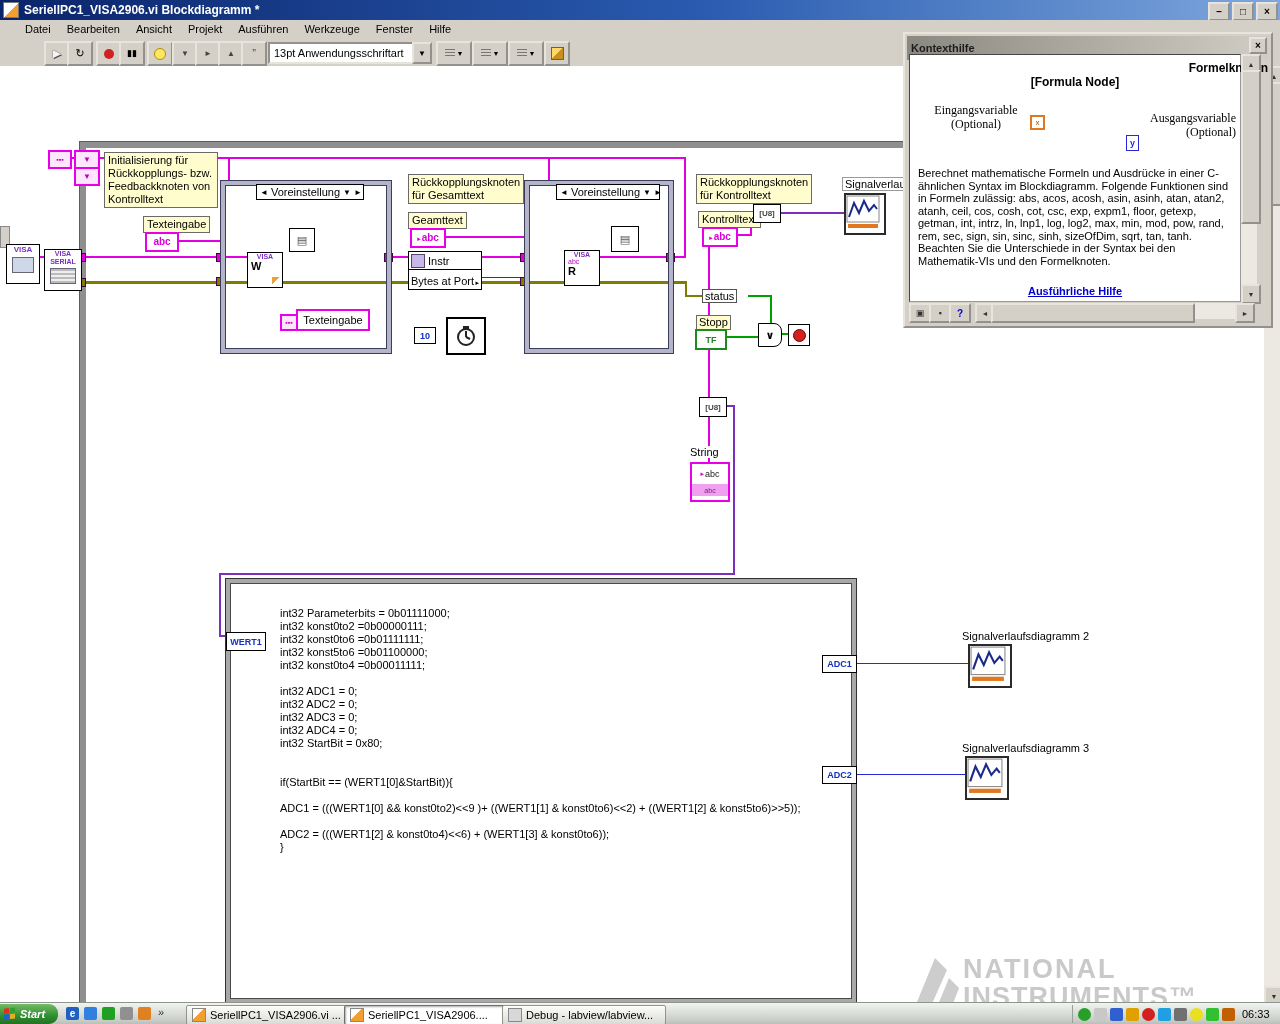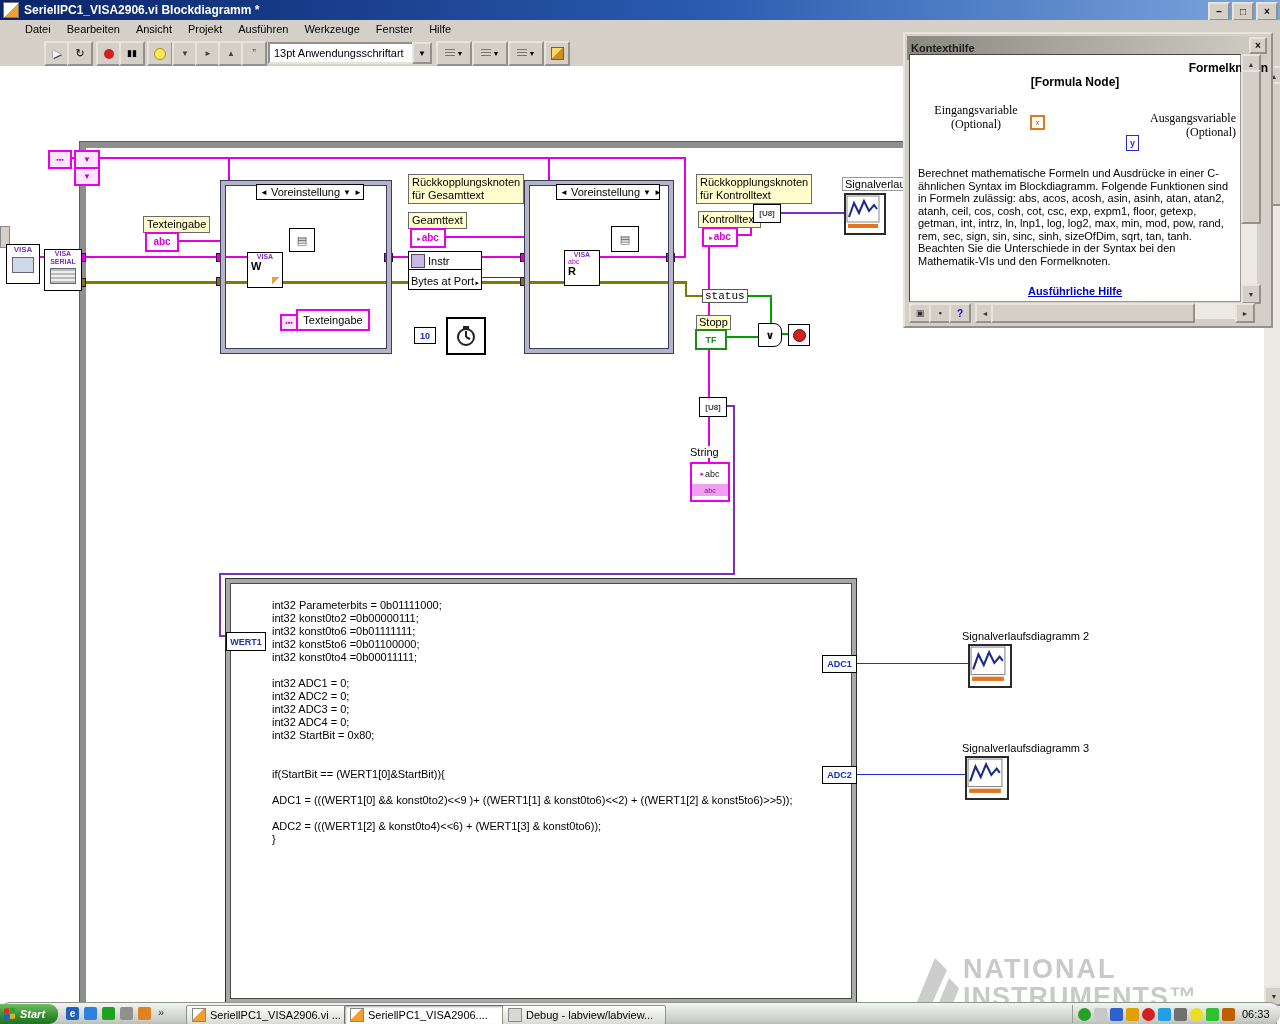--- a/index.html
+++ b/index.html
@@ -38,40 +38,40 @@
   .whileloop{position:absolute;border:6px solid #8f8f8f;border-right:none;outline:1px solid #5c5c5c;}
   .casestruct{position:absolute;border:1px solid #3c3c5c;box-shadow:inset 0 0 0 4px #b4b4c8,inset 0 0 0 5px #3c3c5c;}
   .selector{position:absolute;background:#fff;border:1px solid #000;height:14px;display:flex;align-items:center;
             gap:3px;padding:0 3px;font-size:11px;}
   .node{position:absolute;background:#fff;border:1px solid #000;}
   .term{position:absolute;background:#fff;border:1px solid #000;color:#1030c0;font-weight:bold;font-size:9px;
         display:flex;align-items:center;justify-content:center;}
   .tunnel{position:absolute;width:7px;height:7px;border:1px solid #404;}
   .formula{position:absolute;background:#fff;border:1px solid #333;
            box-shadow:inset 0 0 0 4px #a8a8a8,inset 0 0 0 5px #4a4a4a;}
-  .formula pre{margin:8px;padding:12px 6px 0 38px;font-family:"Liberation Sans","DejaVu Sans",sans-serif;
+  .formula pre{margin:16px;padding:12px 6px 0 38px;font-family:"Liberation Sans","DejaVu Sans",sans-serif;
                font-size:11px;line-height:13px;}
   .charticon{position:absolute;background:#fff;border:2px solid #2a2a2a;}
   .wm{position:absolute;color:#c9c9c9;font-weight:bold;}
   
   .sb{position:absolute;background:#ece9e2;}
   .sbtn{position:absolute;background:#d4d0c8;border:2px outset #e8e4dc;display:flex;align-items:center;
         justify-content:center;font-size:7px;color:#333;}
   .sthumb{position:absolute;background:#d4d0c8;border:2px outset #e8e4dc;}
   
   .helpwin{position:absolute;left:903px;top:32px;width:366px;height:292px;background:#d4d0c8;
            border:2px outset #e8e4dc;z-index:60;}
   .helptitle{position:absolute;left:2px;top:2px;right:2px;height:24px;
              background:linear-gradient(90deg,#8a887f,#cfcdc4);display:flex;align-items:center;
              padding-left:4px;font-weight:bold;color:#1c1c1c;}
   .helpcontent{position:absolute;left:4px;top:20px;width:330px;height:246px;background:#fff;border:1px inset #999;}
   .serif{font-family:"Liberation Serif","DejaVu Serif",serif;}
   
   .taskbar{left:0;top:1002px;width:1280px;height:22px;background:linear-gradient(#f2f4f1,#c8ccc6 80%,#b7bbb5);
-           border-top:1px solid #8f948e;display:flex;align-items:center;z-index:70;border-radius:10px;}
+           border-top:1px solid #8f948e;display:flex;align-items:center;z-index:70;}
   .startbtn{position:absolute;left:0;top:1px;width:58px;height:20px;border-radius:0 9px 9px 0;
             background:linear-gradient(#74bb66,#2f8f2f 60%,#257025);color:#fff;font-weight:bold;font-style:italic;
             display:flex;align-items:center;gap:4px;padding-left:4px;box-sizing:border-box;}
   .flag{width:12px;height:12px;display:grid;grid-template-columns:5px 5px;grid-template-rows:5px 5px;gap:1px;transform:skewY(-6deg);}
   .task{position:absolute;top:2px;height:18px;background:linear-gradient(#fdfdfb,#d9dcd6);border:1px solid #8f948e;
         border-radius:2px;display:flex;align-items:center;gap:4px;padding:0 5px;font-size:11px;overflow:hidden;white-space:nowrap;}
   .task.active{background:#fff;border:1px solid #6b706a;box-shadow:inset 1px 1px 2px #aaa;}
   .ticon{width:12px;height:12px;flex:none;background:linear-gradient(135deg,#fff 45%,#f0a030 45%);border:1px solid #888;}
   .trayicon{width:13px;height:13px;border-radius:2px;flex:none;}
 </style>
@@ -179,20 +179,21 @@
     <div class="tunnel" style="left:520px;top:187px;background:#e000e0;"></div>
     <div class="tunnel" style="left:666px;top:187px;background:#e000e0;"></div>
     <div class="tunnel" style="left:216px;top:211px;background:#7d7d00;"></div>
     <div class="tunnel" style="left:520px;top:211px;background:#7d7d00;"></div>
 
     <div class="pinkbox" style="left:48px;top:84px;width:20px;height:15px;">▪▪▪</div>
     <div class="pinkbox" style="left:74px;top:84px;width:22px;height:16px;font-size:8px;">▼</div>
     <div class="pinkbox" style="left:74px;top:101px;width:22px;height:15px;font-size:8px;">▼</div>
     <div class="abs" style="left:0px;top:160px;width:8px;height:20px;background:#d4d0c8;border:1px solid #888;"></div>
 
+    <div class="ylabel" style="left:104px;top:86px;width:106px;">Initialisierung für Rückkopplungs- bzw. Feedbackknoten von Kontrolltext</div>
 
     <div class="ylabel" style="left:143px;top:150px;">Texteingabe</div>
     <div class="pinkctrl" style="left:145px;top:166px;width:30px;height:16px;">abc</div>
 
     <div class="node" style="left:6px;top:178px;width:32px;height:38px;text-align:center;">
       <div style="color:#7b2fbe;font-weight:bold;font-size:8px;">VISA</div>
       <div style="margin:3px auto 0;width:20px;height:14px;background:#cfd8e8;border:1px solid #667;"></div>
     </div>
     <div class="node" style="left:44px;top:183px;width:36px;height:40px;text-align:center;">
       <div style="color:#7b2fbe;font-weight:bold;font-size:7px;line-height:8px;">
@@ -272,21 +273,21 @@
 
     <div class="plainlabel" style="left:842px;top:111px;">Signalverlau</div>
     <div class="charticon" style="left:844px;top:127px;width:38px;height:38px;">
       <svg width="34" height="34" viewBox="0 0 34 34">
         <rect x="1" y="1" width="32" height="26" fill="#fff" stroke="#888"></rect>
         <polyline points="3,22 8,8 13,18 18,6 23,16 28,10 31,14" fill="none" stroke="#1a2a8a" stroke-width="2"></polyline>
         <rect x="2" y="29" width="30" height="4" fill="#e07820"></rect>
       </svg>
     </div>
 
-    <div class="plainlabel" style="left:702px;top:223px;border-color:#555;font-family:Liberation Mono, monospace;">status</div>
+    <div class="plainlabel" style="left:702px;top:223px;border-color:#555;">status</div>
     <div class="ylabel" style="left:696px;top:249px;padding:0 2px;">Stopp</div>
     <div class="abs" style="left:695px;top:263px;width:28px;height:17px;background:#fff;border:2px solid #1e8a1e;color:#1e8a1e;font-weight:bold;font-size:9px;display:flex;align-items:center;justify-content:center;">TF</div>
     <div class="node" style="left:758px;top:257px;width:22px;height:22px;border-radius:0 8px 8px 0;display:flex;align-items:center;justify-content:center;font-weight:bold;">∨</div>
     <div class="node" style="left:788px;top:258px;width:20px;height:20px;display:flex;align-items:center;justify-content:center;">
         <div style="width:11px;height:11px;border-radius:50%;background:#d02020;border:1px solid #700;"></div>
       </div>
 
     <div class="node" style="left:699px;top:331px;width:26px;height:18px;display:flex;align-items:center;justify-content:center;font-size:8px;font-weight:bold;color:#444;">[U8]</div>
     <div class="plainlabel" style="left:688px;top:380px;border:none;">String</div>
     <div class="abs" style="left:690px;top:396px;width:36px;height:36px;border:2px solid #e800e8;background:#fff;">

